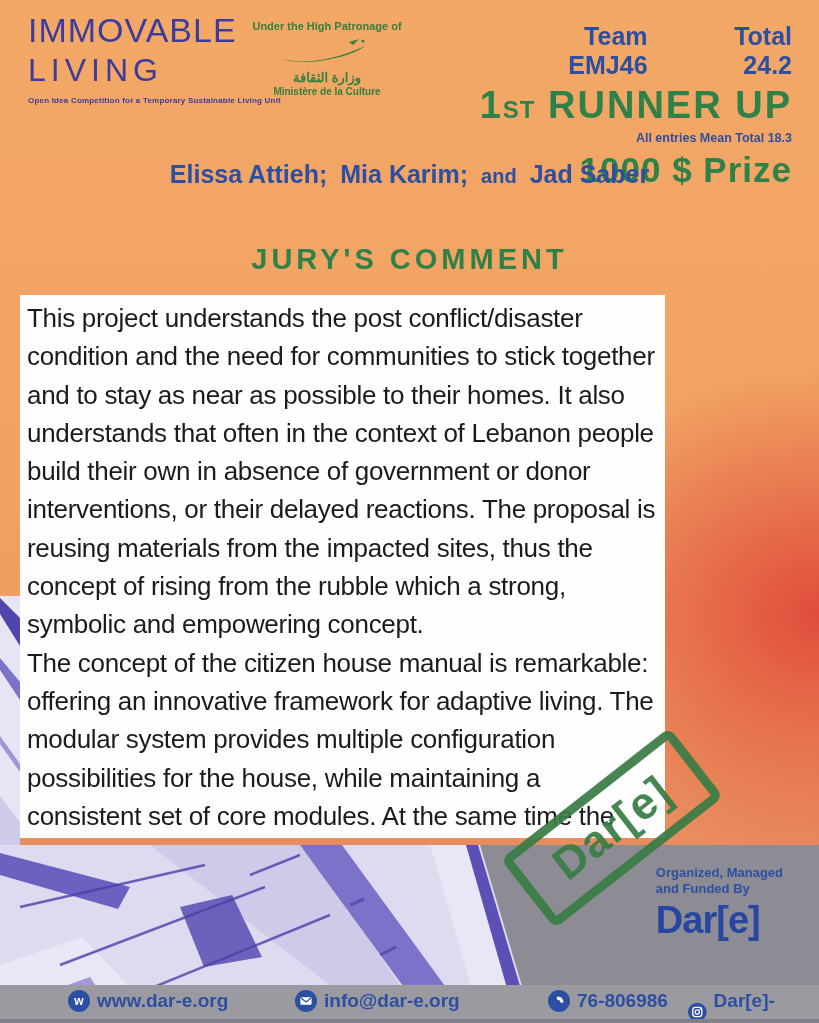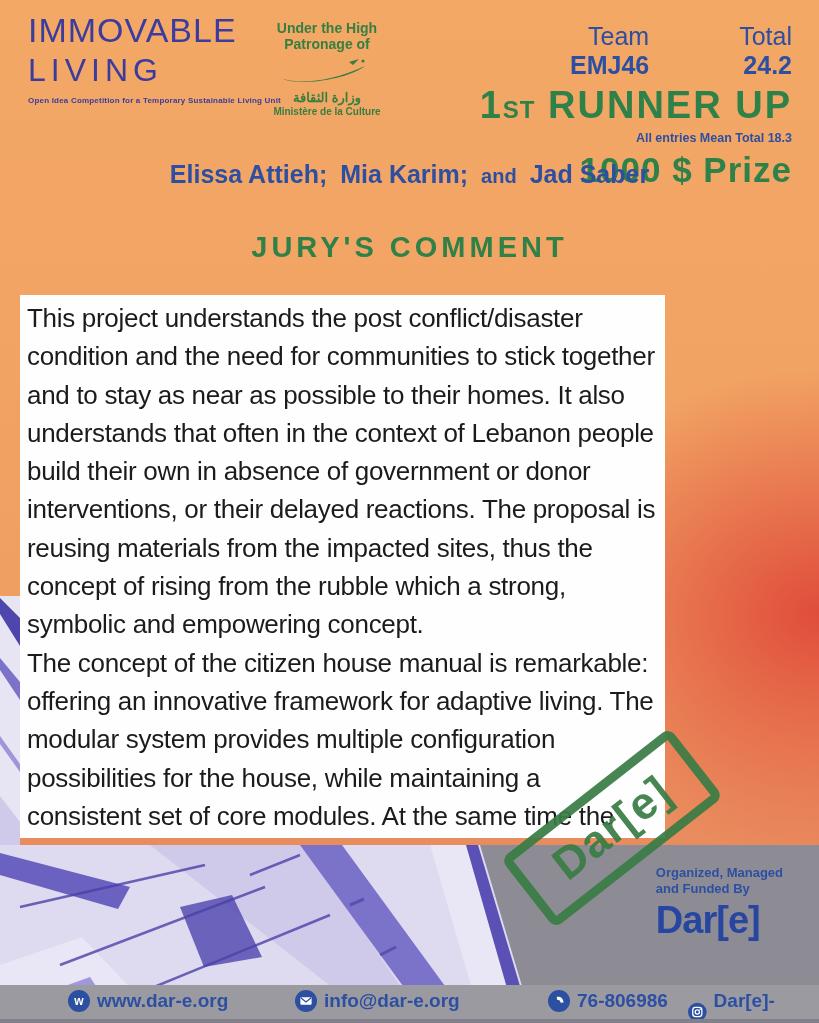--- a/index.html
+++ b/index.html
@@ -9,38 +9,38 @@
     background:
       radial-gradient(ellipse 430px 360px at 100% 60%, rgba(223,72,57,0.95), rgba(223,72,57,0) 68%),
       linear-gradient(180deg,#f3a866 0%,#f1a263 45%,#ef9c62 66%,#e98c5e 82%,#cf8868 100%);
   }
   
   .logo-block{position:absolute;left:28px;top:12px;color:#3c3c9e;}
   .logo-line1{font-size:34px;font-weight:normal;letter-spacing:1px;line-height:36px;}
   .logo-line2{font-size:32px;font-weight:normal;letter-spacing:5px;line-height:44px;}
   .logo-tagline{font-size:8px;font-weight:bold;letter-spacing:0.2px;margin-top:4px;}
   .patronage{position:absolute;left:243px;top:20px;width:168px;text-align:center;color:#357f40;}
-  .patronage-line{font-size:14px;font-weight:bold;}
+  .patronage-line{font-size:11px;font-weight:bold;}
   .patronage-swoosh{margin:6px auto 0 auto;display:block;}
   .patronage-arabic{font-size:13px;font-weight:bold;margin-top:2px;letter-spacing:2px;}
   .patronage-french{font-size:10px;font-weight:bold;margin-top:1px;}
   .score-block{position:absolute;left:470px;top:22px;width:322px;text-align:right;}
   .score-row1{display:flex;justify-content:space-between;color:#2d4fa1;font-size:25px;}
-  .score-label{font-weight:normal;margin-left:44px;}
+  .score-label{font-weight:bold;margin-left:44px;}
   .score-value{font-weight:bold;}
   .rank-line{color:#2e8148;font-size:38px;font-weight:bold;letter-spacing:2px;margin-top:4px;white-space:nowrap;}
   .rank-suffix{font-size:24px;letter-spacing:1px;}
   .mean-note{color:#2d4fa1;font-size:12.5px;font-weight:bold;margin-top:4px;}
   .prize-line{color:#2e8148;font-size:35px;font-weight:bold;margin-top:5px;letter-spacing:1px;}
   
   .names{position:absolute;left:0;top:160px;width:819px;display:flex;justify-content:center;
          align-items:baseline;gap:13px;color:#2d4fa1;font-size:25px;font-weight:bold;}
   .names .conj{font-size:20px;font-weight:600;}
   
-  .jury-heading{position:absolute;left:0;top:231px;width:819px;text-align:center;
+  .jury-heading{position:absolute;left:0;top:243px;width:819px;text-align:center;
     color:#2f8148;font-size:29px;font-weight:bold;letter-spacing:4px;}
   .comment-box{position:absolute;left:20px;top:295px;width:645px;height:543px;background:#fefefe;
     box-sizing:border-box;padding:4px 5px 0 7px;overflow:hidden;z-index:2;}
   .comment-box p{margin:0;color:#1b1b1b;font-size:26px;line-height:38.3px;letter-spacing:-0.3px;}
   
   .stamp{position:absolute;left:505px;top:784px;width:214px;height:88px;z-index:5;
     border:9px solid #3a7c45;border-radius:9px;box-sizing:border-box;
     display:flex;align-items:center;justify-content:center;
     color:#3a7c45;font-size:45px;font-weight:bold;letter-spacing:1px;
     transform:rotate(-38deg);opacity:0.93;}

